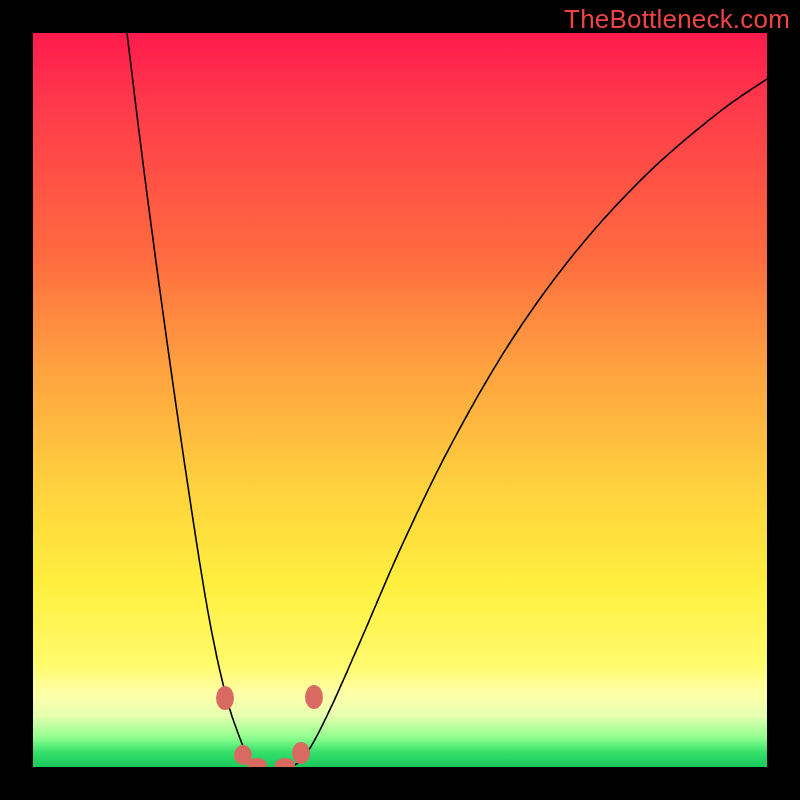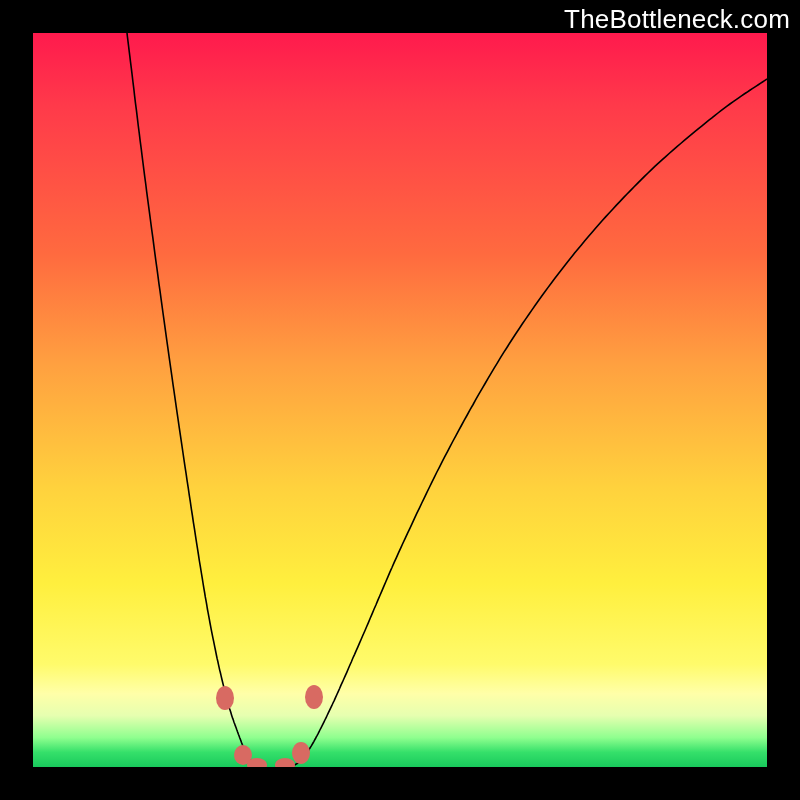--- a/index.html
+++ b/index.html
@@ -39,21 +39,21 @@
       #e6ffb0 93%,
       #8fff8f 96%,
       #35e06a 98%,
       #19c95c 100%
     );
   }
   .watermark {
     position: absolute;
     top: 4px;
     right: 10px;
-    color: #ffffff;
+    color: #ef4444;
     font-size: 26px;
     font-weight: 500;
     letter-spacing: 0.2px;
     user-select: none;
   }
   svg.overlay {
     position: absolute;
     left: 0;
     top: 0;
     width: 734px;

